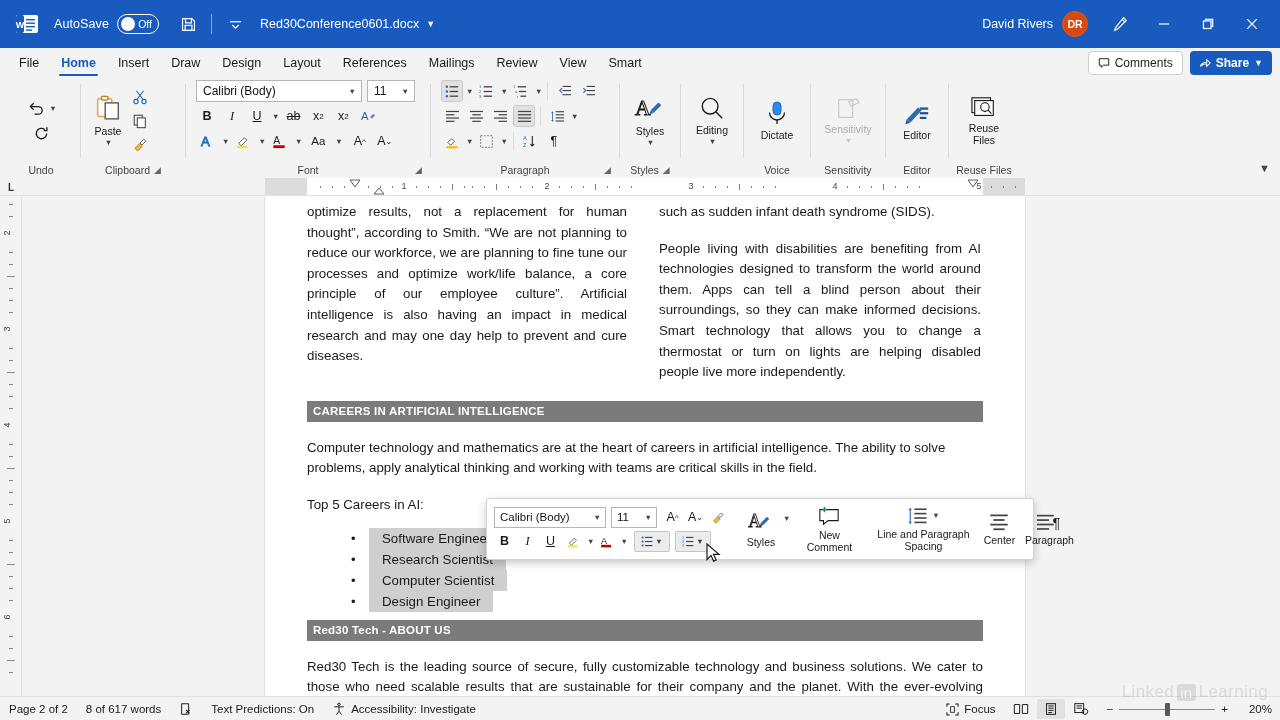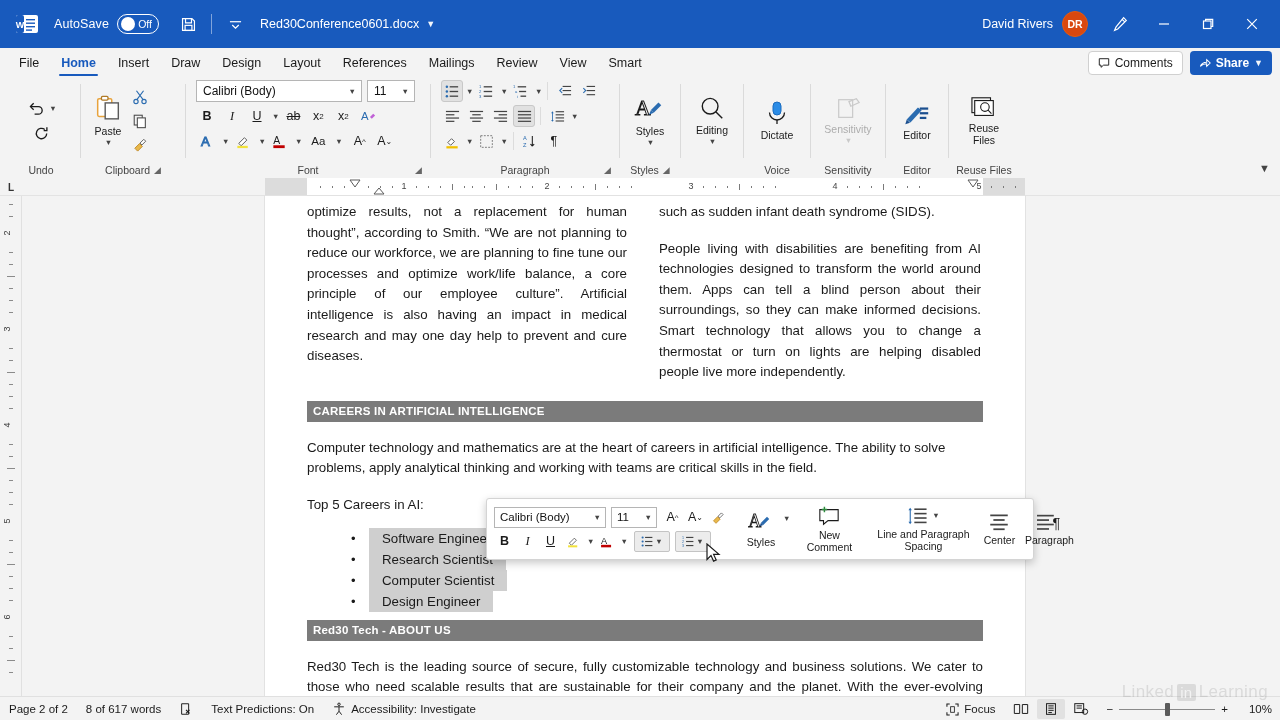--- a/index.html
+++ b/index.html
@@ -1067,15 +1067,15 @@
           <circle cx="13.5" cy="10" r="3"></circle>
       </svg>
     </div>
     <div class="zoomslider">
       <span>−</span>
       <div class="ztrack">
           <div class="zknob"></div>
         </div>
       <span>+</span>
     </div>
-    <span class="zpct">10%</span>
+    <span class="zpct">20%</span>
   </div>
 </div>
 
 </body></html>

